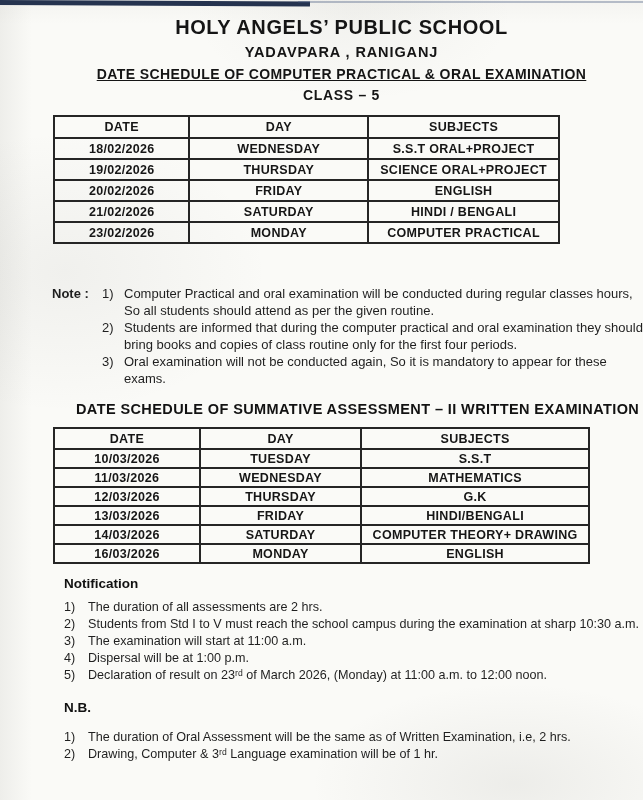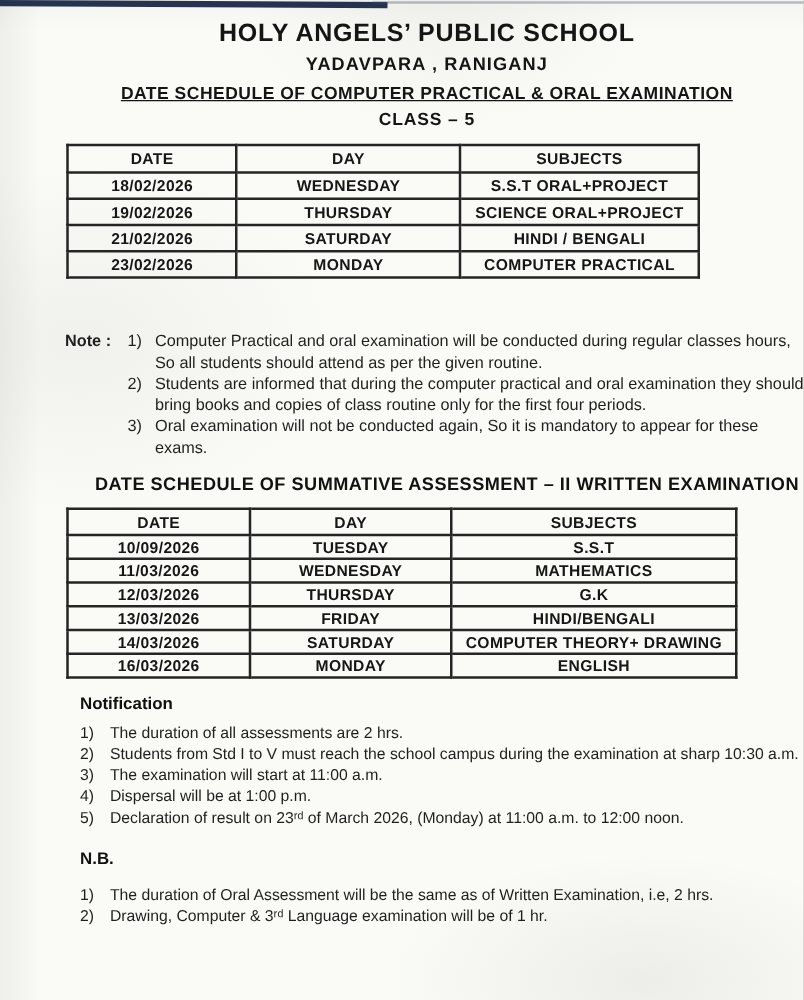--- a/index.html
+++ b/index.html
@@ -143,20 +143,25 @@
           <td>18/02/2026</td>
           <td>WEDNESDAY</td>
           <td>S.S.T ORAL+PROJECT</td>
         </tr>
         <tr>
           <td>19/02/2026</td>
           <td>THURSDAY</td>
           <td>SCIENCE ORAL+PROJECT</td>
         </tr>
         <tr>
+          <td>20/02/2026</td>
+          <td>FRIDAY</td>
+          <td>ENGLISH</td>
+        </tr>
+        <tr>
           <td>21/02/2026</td>
           <td>SATURDAY</td>
           <td>HINDI / BENGALI</td>
         </tr>
         <tr>
           <td>23/02/2026</td>
           <td>MONDAY</td>
           <td>COMPUTER PRACTICAL</td>
         </tr>
       </tbody>
@@ -185,21 +190,21 @@
   <table class="sched-table t2">
       <thead>
         <tr>
           <th>DATE</th>
           <th>DAY</th>
           <th>SUBJECTS</th>
         </tr>
       </thead>
       <tbody>
         <tr>
-          <td>10/09/2026</td>
+          <td>10/03/2026</td>
           <td>TUESDAY</td>
           <td>S.S.T</td>
         </tr>
         <tr>
           <td>11/03/2026</td>
           <td>WEDNESDAY</td>
           <td>MATHEMATICS</td>
         </tr>
         <tr>
           <td>12/03/2026</td>

